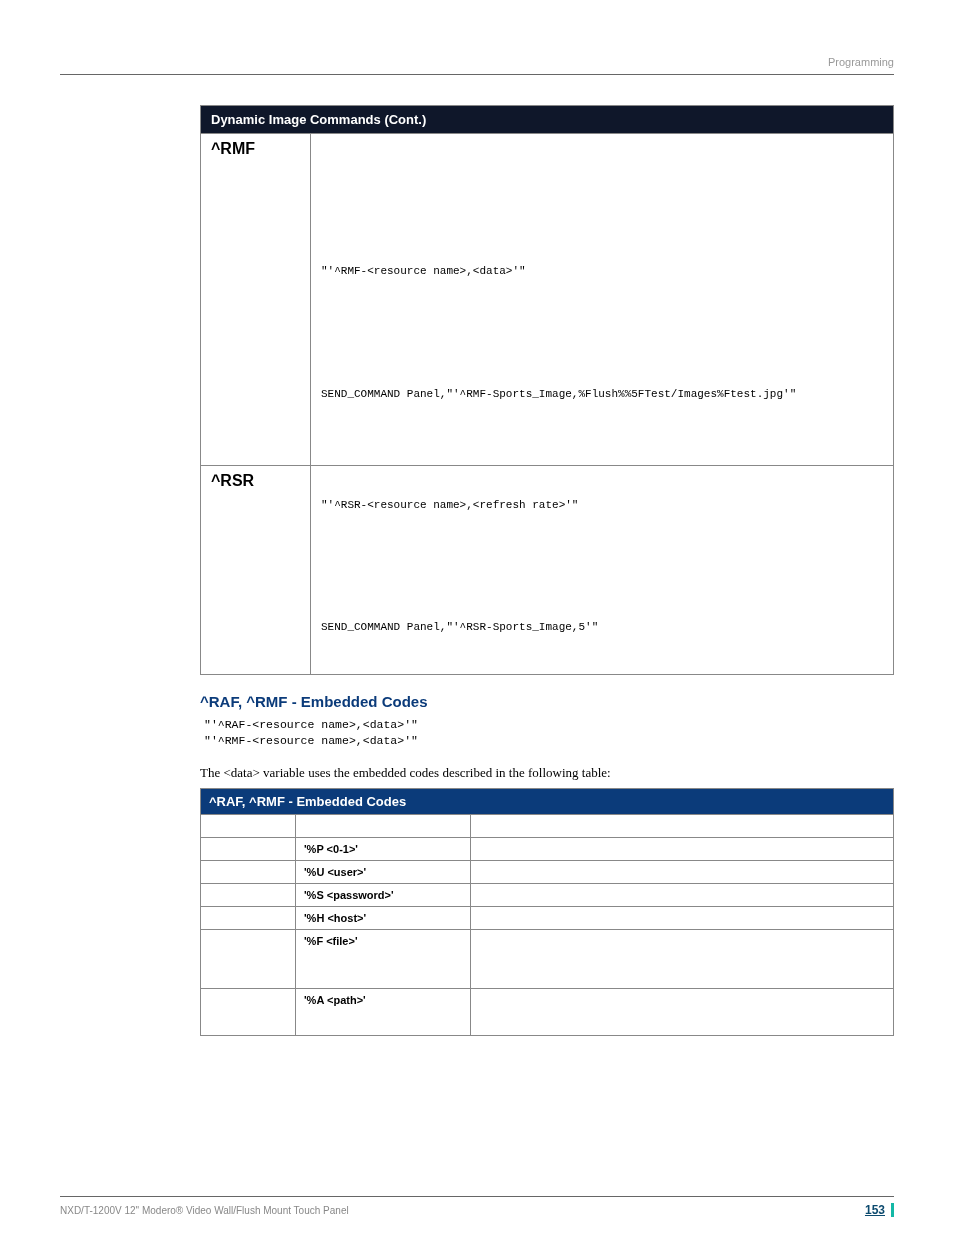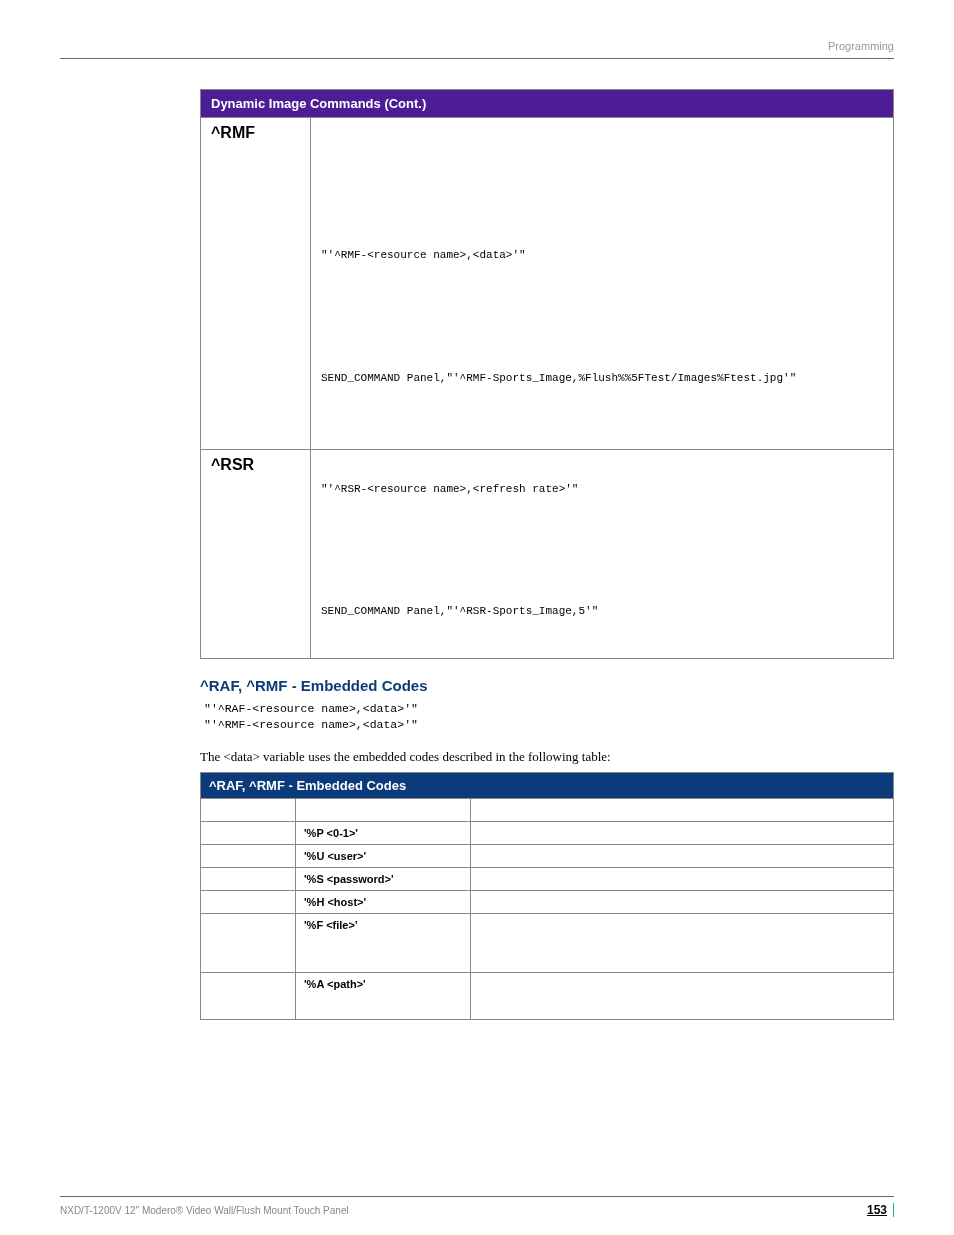--- a/index.html
+++ b/index.html
@@ -5,21 +5,21 @@
   * { box-sizing: border-box; margin: 0; padding: 0; }
   body {
     font-family: Georgia, 'Times New Roman', serif;
     background: #fff;
     width: 954px;
     height: 1235px;
     position: relative;
     color: #000;
   }
   .page {
-    padding: 40px 60px 20px 60px;
+    padding: 56px 60px 20px 60px;
     position: relative;
     height: 100%;
   }
   .header-right {
     text-align: right;
     font-size: 11px;
     color: #999;
     margin-bottom: 6px;
     font-family: Arial, sans-serif;
   }
@@ -30,21 +30,21 @@
   }
   .content {
     margin-left: 140px;
   }
   table.cmd-table {
     width: 100%;
     border-collapse: collapse;
     font-size: 11px;
   }
   .tbl-header td, .tbl-header th {
-    background: #4c1d95;
+    background: #0f172a;
     color: #fff;
     font-family: Arial, Helvetica, sans-serif;
     font-weight: bold;
     font-size: 13px;
     padding: 6px 8px;
     text-align: left;
   }
   table.cmd-table td {
     border: 1px solid #888;
     vertical-align: top;
@@ -116,24 +116,24 @@
   }
   .footer-row {
     display: flex;
     justify-content: space-between;
     align-items: center;
     font-family: Arial, sans-serif;
     font-size: 10px;
     color: #888;
   }
   .page-num {
-    color: #000000;
+    color: #0c4a6e;
     font-weight: bold;
     font-size: 12px;
-    border-right: 1px solid #14b8a6;
+    border-right: 3px solid #14b8a6;
     padding-right: 6px;
     text-decoration: underline;
   }
   .hidden-text { color: #fff; }
 </style>
 </head>
 <body>
 
 <div class="page">
   <div class="header-right">Programming</div>

